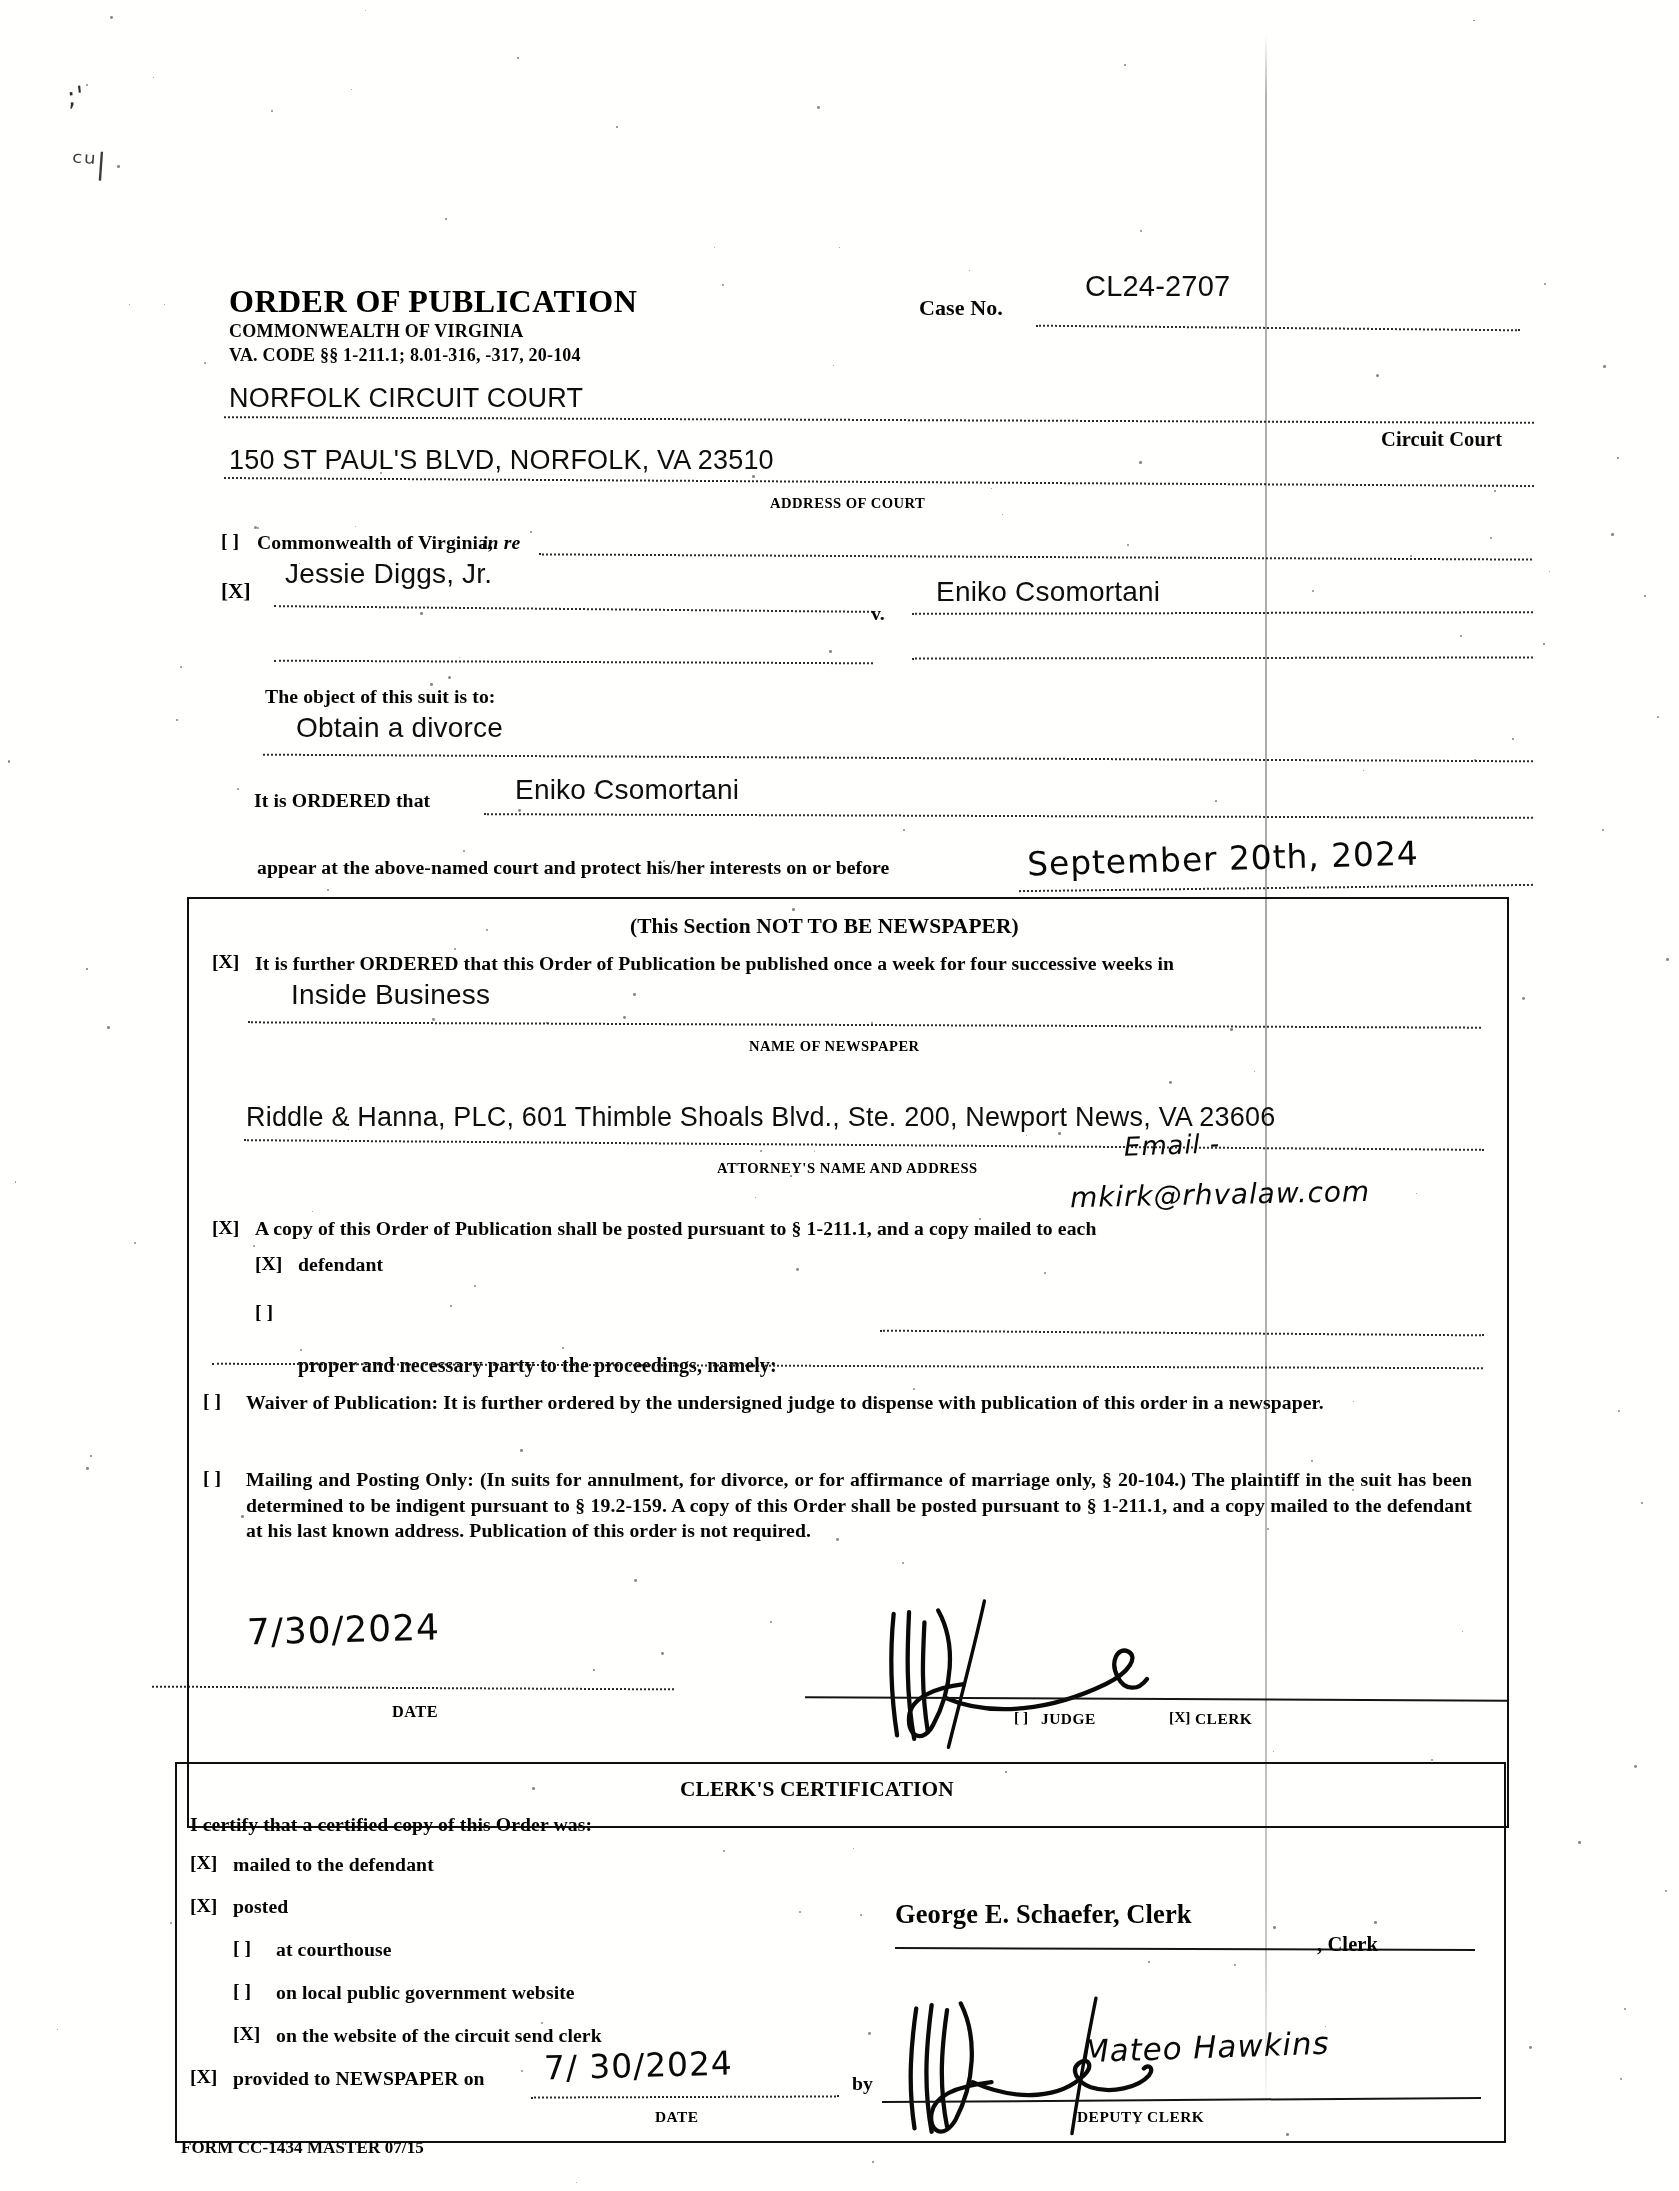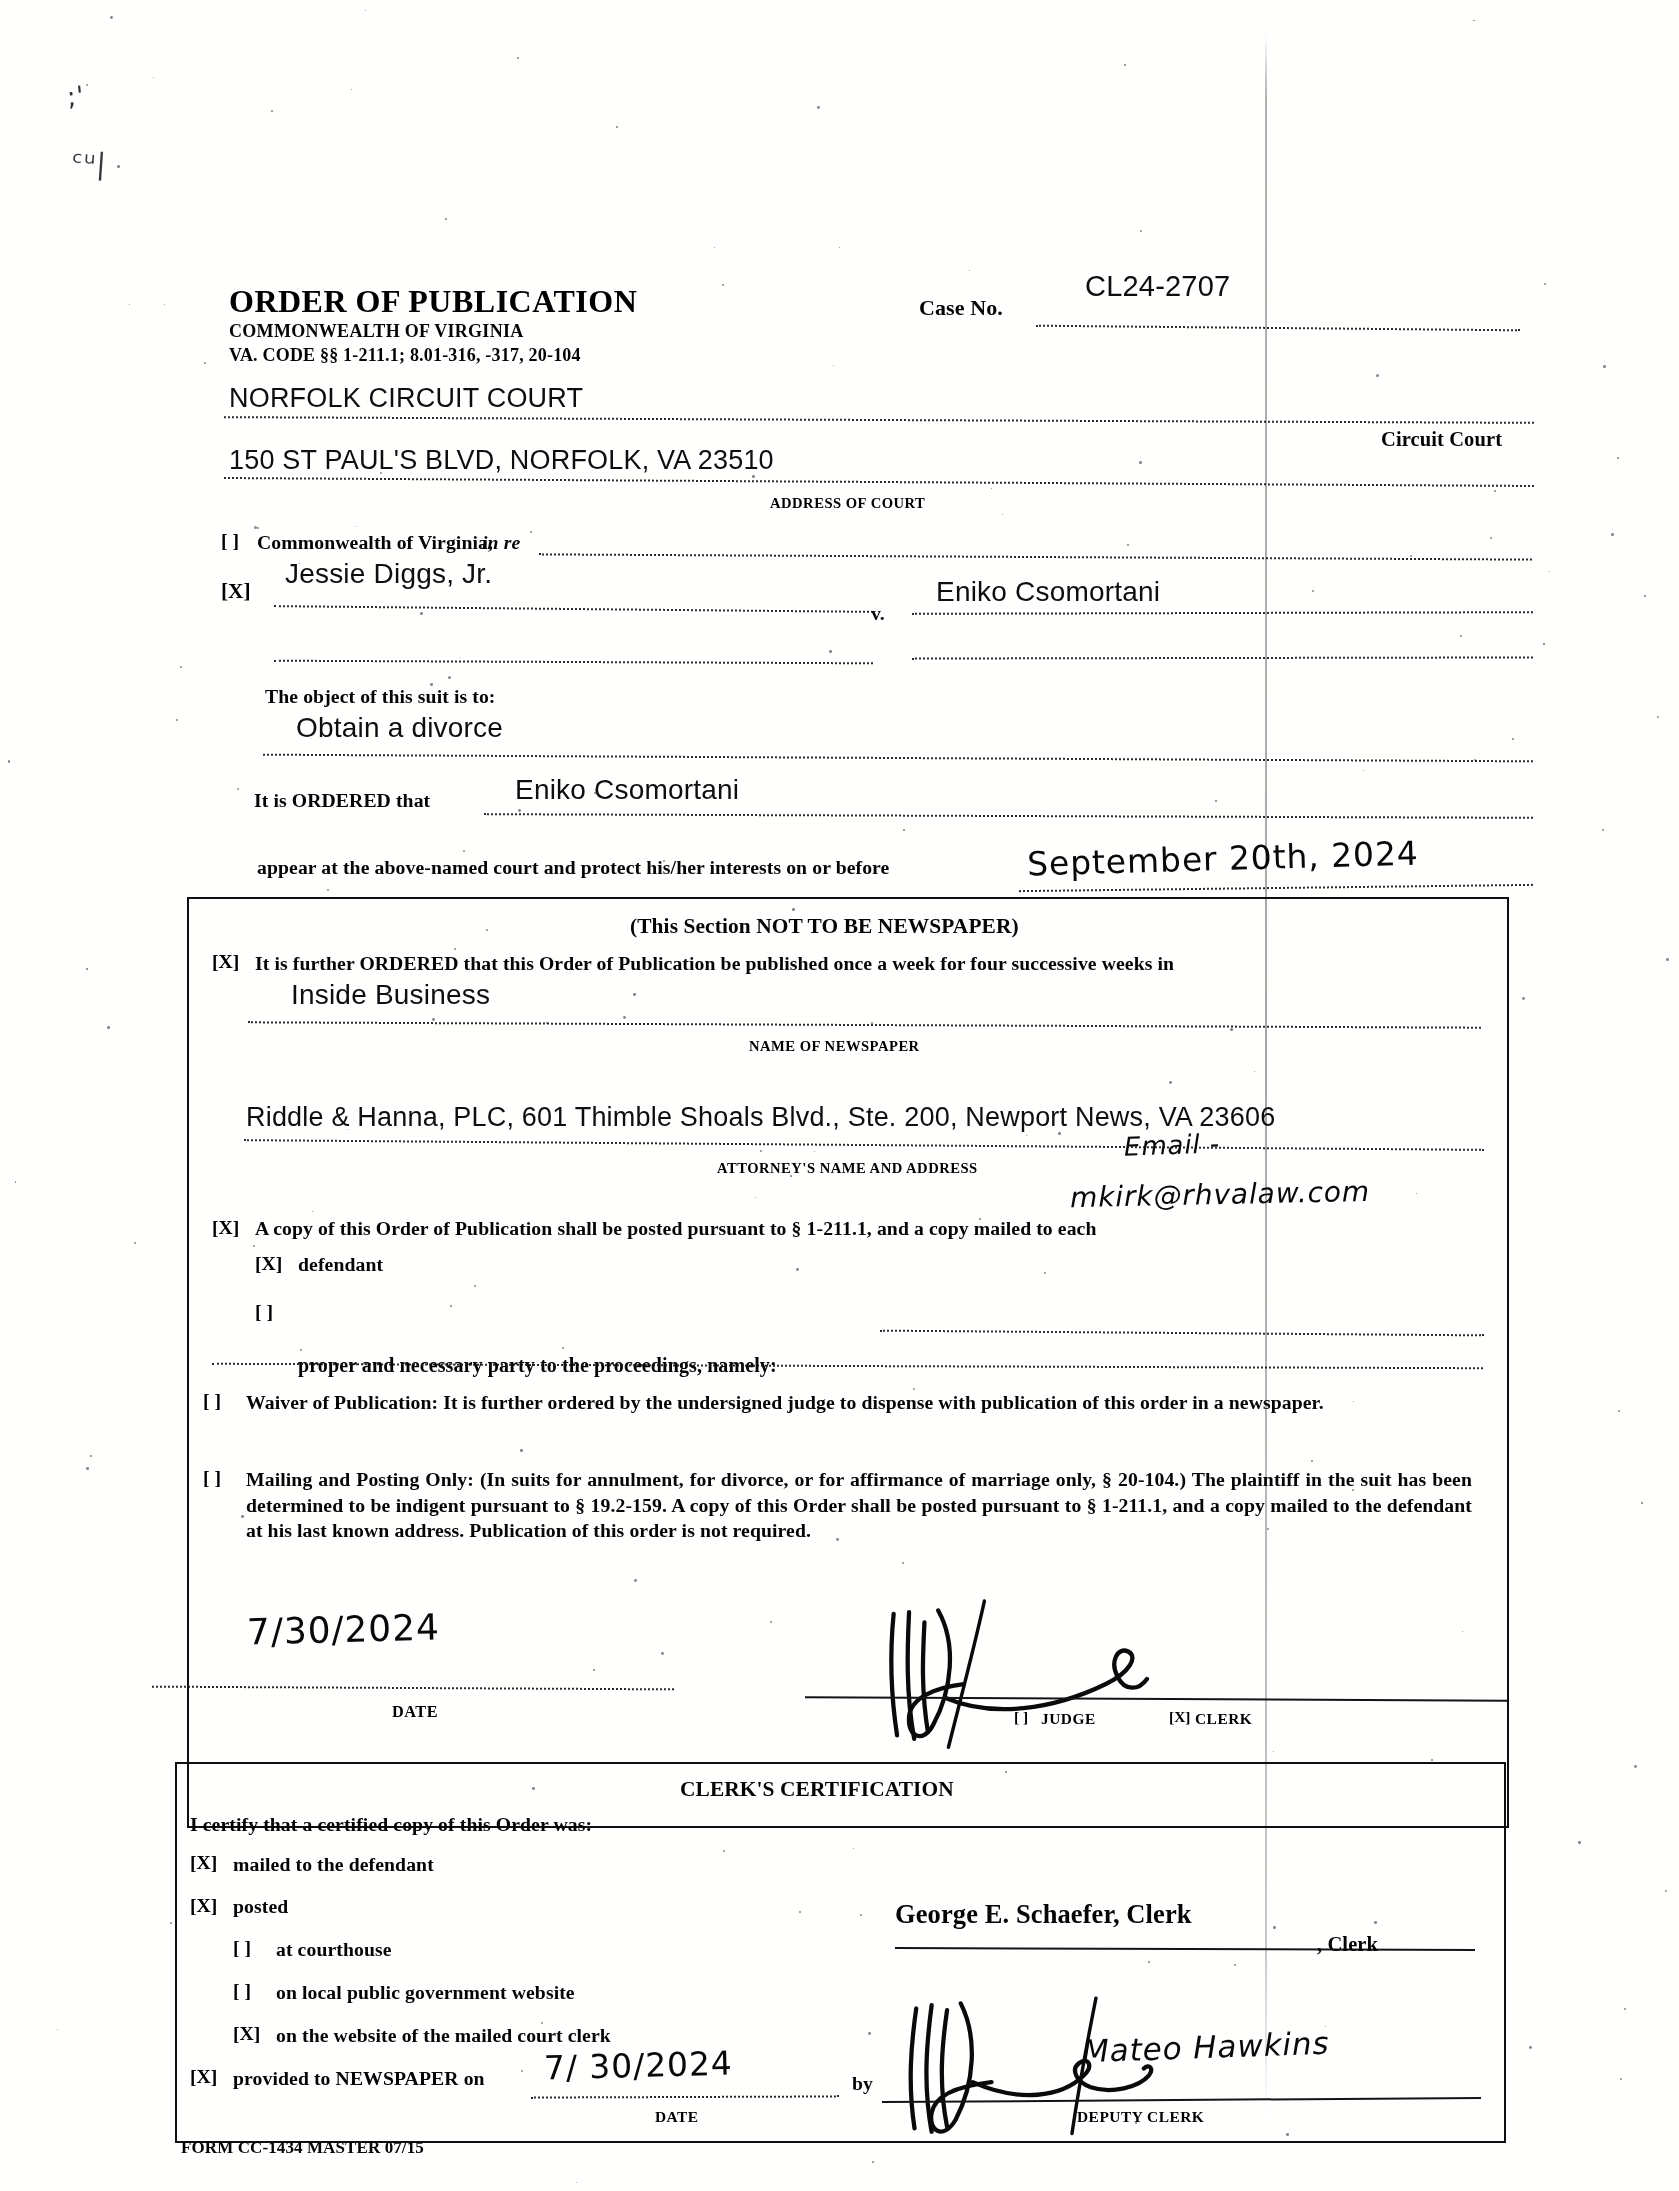--- a/index.html
+++ b/index.html
@@ -239,21 +239,21 @@
   <div class="abs cb" style="left:190px; top:1894px; font-size:19.7px;">[X]</div>
   <div class="abs form-bold" style="left:233px; top:1895px; font-size:19.7px;">posted</div>
 
   <div class="abs cb" style="left:233px; top:1936px; font-size:19.7px;">[ ]</div>
   <div class="abs form-bold" style="left:276px; top:1938px; font-size:19.7px;">at courthouse</div>
 
   <div class="abs cb" style="left:233px; top:1979px; font-size:19.7px;">[ ]</div>
   <div class="abs form-bold" style="left:276px; top:1981px; font-size:19.7px;">on local public government website</div>
 
   <div class="abs cb" style="left:233px; top:2022px; font-size:19.7px;">[X]</div>
-  <div class="abs form-bold" style="left:276px; top:2024px; font-size:19.7px;">on the website of the mailed court clerk</div>
+  <div class="abs form-bold" style="left:276px; top:2024px; font-size:19.7px;">on the website of the circuit send clerk</div>
 
   <div class="abs cb" style="left:190px; top:2065px; font-size:19.7px;">[X]</div>
   <div class="abs form-bold" style="left:233px; top:2067px; font-size:19.7px;">provided to NEWSPAPER on</div>
   <div class="abs hand" style="left:544px; top:2046px; font-size:33px; transform:rotate(-1.5deg);">7/ 30/2024</div>
   <div class="dotline" style="left:531px; top:2096px; width:308px; transform:rotate(-0.2deg);"></div>
   <div class="cap" style="left:655px; top:2108px; font-size:15.4px;">DATE</div>
   <div class="abs form-bold" style="left:852px; top:2072px; font-size:19.7px;">by</div>
 
   <div class="abs form-bold" style="left:895px; top:1899px; font-size:26.5px; font-weight:bold;text-align:center;">George E. Schaefer, Clerk</div>
   <div class="solidline" style="left:895px; top:1948px; width:580px; transform:rotate(0.2deg);"></div>

